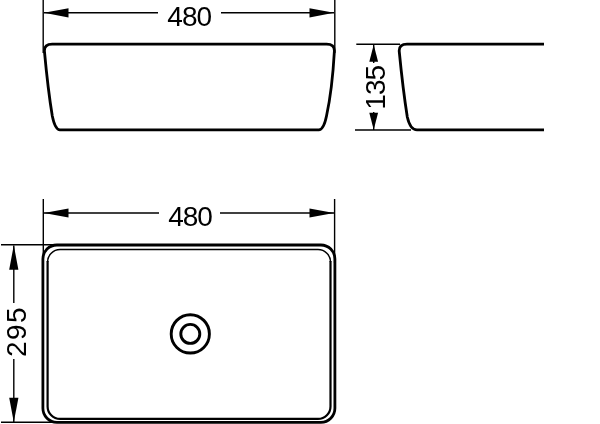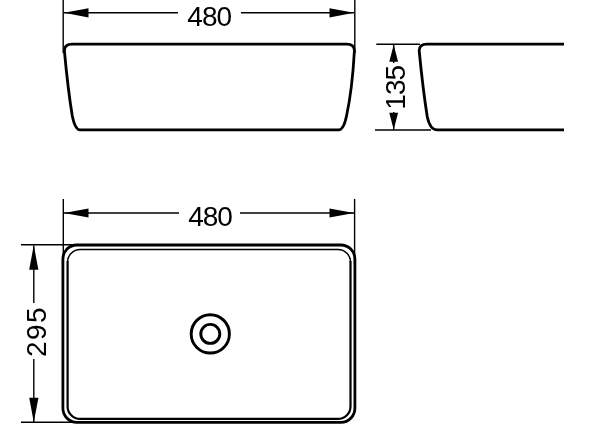--- a/index.html
+++ b/index.html
@@ -1,16 +1,16 @@
 <!DOCTYPE html>
 <html><head>
 <meta charset="utf-8">
 <style>
   html,body{margin:0;padding:0;background:#fff;}
-  .page{width:544px;height:424px;position:relative;overflow:hidden;background:#fff;padding-left:20px;}
+  .page{width:544px;height:424px;position:relative;overflow:hidden;background:#fff;}
   svg{display:block;}
   text{font-family:"Liberation Sans",sans-serif;fill:#000;font-size:28px;letter-spacing:-1px;}
 </style>
 </head>
 <body>
 <div class="page">
 <svg width="600" height="424" viewBox="0 0 600 424">
 
   <g>
     <path d="M 52.2,44.2 L 326.6,44.2 Q 334.6,44.2 334.4,51 Q 332.2,90 326.5,116 Q 323.7,129.8 318.8,129.8 L 59.9,129.8 Q 55.1,129.8 52.3,116 Q 48.0,90 44.4,51 Q 44.2,44.2 52.2,44.2 Z" fill="none" stroke="#000" stroke-width="2.8"></path>

